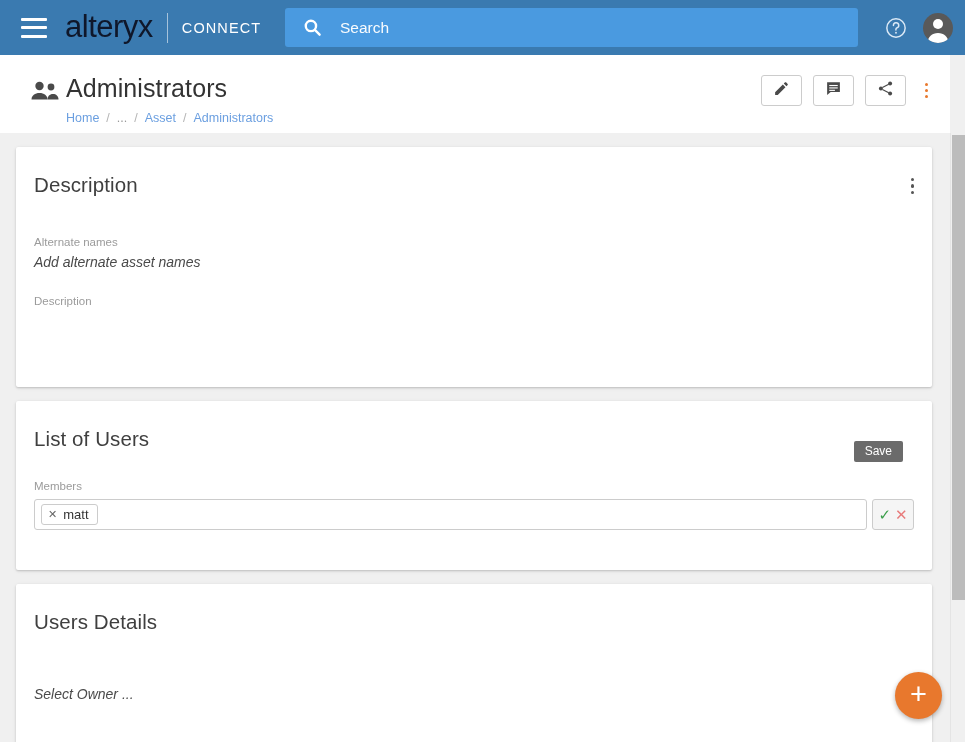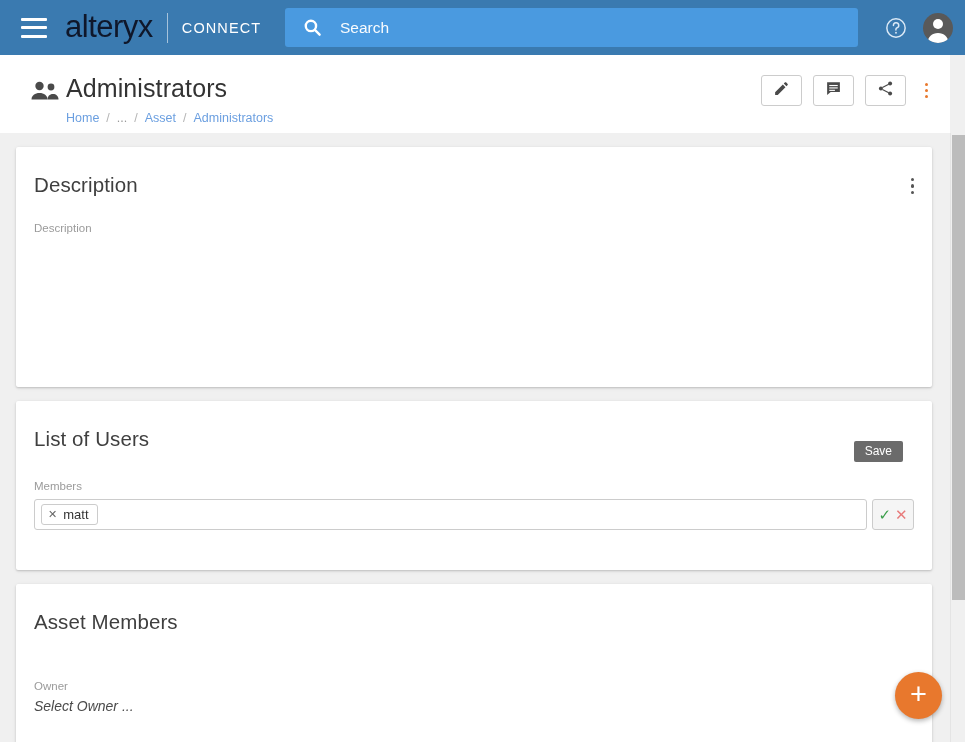--- a/index.html
+++ b/index.html
@@ -364,20 +364,24 @@
 <div class="content">
 
   <div class="card" id="card-description">
     <div class="card-title">Description</div>
     <div class="card-kebab">
       <i></i>
       <i></i>
       <i></i>
     </div>
 
+    <div class="grp1">
+      <div class="field-label">Alternate names</div>
+      <div class="field-value placeholder">Add alternate asset names</div>
+    </div>
 
     <div class="grp2">
       <div class="field-label">Description</div>
     </div>
   </div>
 
   <div class="card" id="card-users">
     <div class="card-title">List of Users</div>
 
     <div style="padding-top:29px;">
@@ -392,23 +396,22 @@
         <div class="confirm-box">
           <span class="ok-icon">✓</span>
           <span class="cancel-icon">✕</span>
         </div>
       </div>
       <div class="tooltip">Save</div>
     </div>
   </div>
 
   <div class="card" id="card-asset">
-    <div class="card-title">Asset Members</div>
+    <div class="card-title">Users Details</div>
     <div class="grp1">
-      <div class="field-label">Owner</div>
       <div class="field-value placeholder">Select Owner ...</div>
     </div>
   </div>
 
 </div>
 
 <div class="scroll-track">
   <div class="scroll-thumb"></div>
 </div>
 

